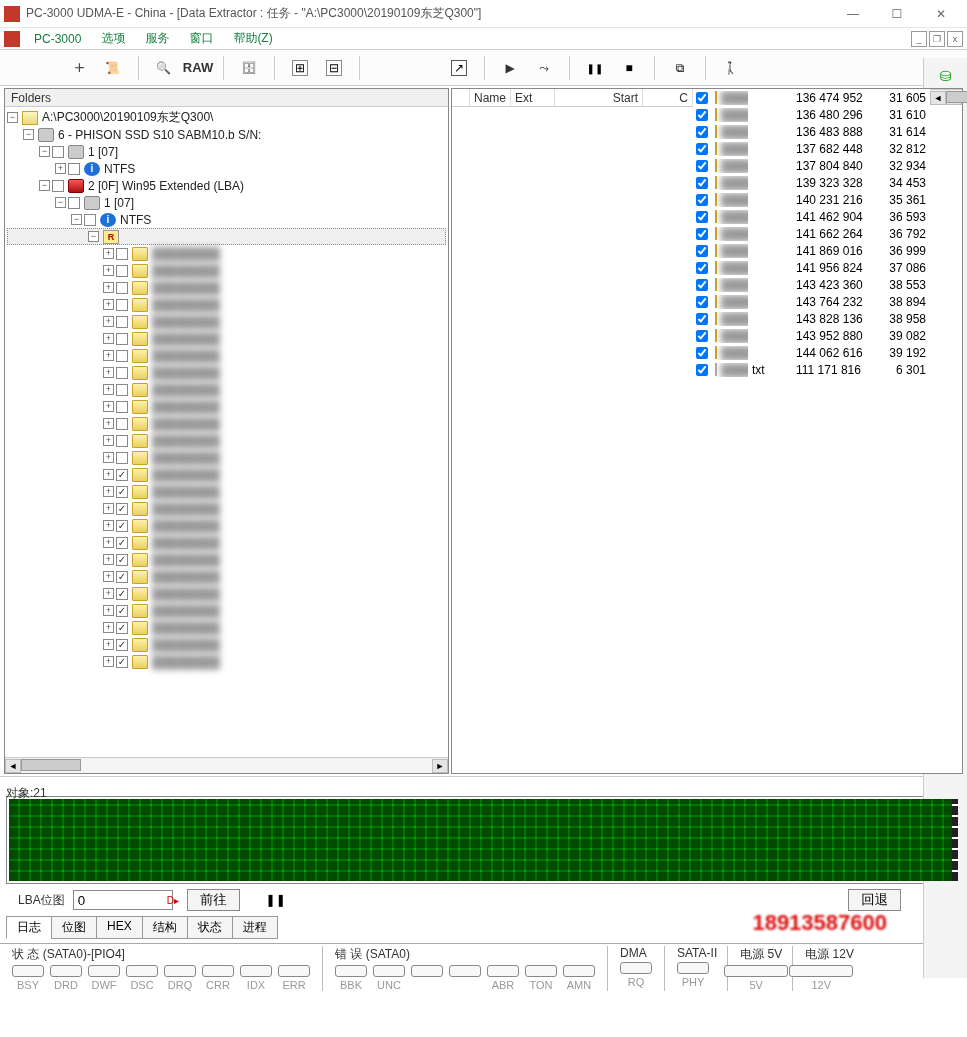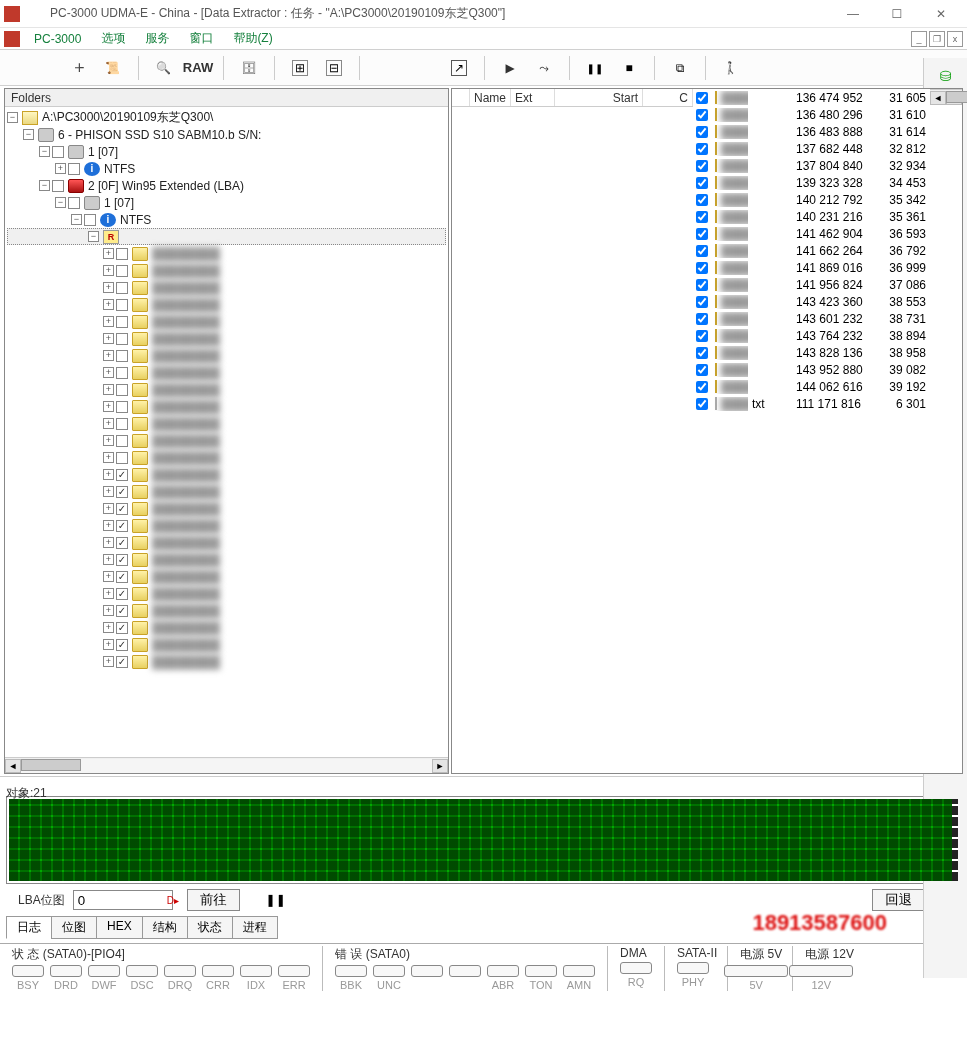--- a/index.html
+++ b/index.html
@@ -1,19 +1,19 @@
 <!DOCTYPE html>
 <html><head>
 <meta charset="utf-8">
 <style>
 * { box-sizing: border-box; margin: 0; padding: 0; font-family: "Microsoft YaHei", "Segoe UI", Tahoma, sans-serif; }
 body { width: 967px; height: 1037px; background: #fff; font-size: 12px; overflow: hidden; }
 
 
-.titlebar { height: 28px; background: #fff; display: flex; align-items: center; padding: 0 4px; border-bottom: 1px solid #e5e5e5; gap: 24px; }
+.titlebar { height: 28px; background: #fff; display: flex; align-items: center; padding: 0 4px; border-bottom: 1px solid #e5e5e5; }
 .titlebar .icon { width: 16px; height: 16px; background: #c0392b; margin-right: 6px; }
 .titlebar .title { flex: 1; color: #555; font-size: 12px; }
 .titlebar .winbtns { display: flex; }
 .titlebar .winbtn { width: 44px; height: 28px; display: flex; align-items: center; justify-content: center; color: #666; cursor: pointer; }
 
 
 .menubar { height: 22px; display: flex; align-items: center; padding: 0 4px; gap: 4px; border-bottom: 1px solid #d0d0d0; background: #fff; }
 .menubar .appicon { width: 16px; height: 16px; background: #c0392b; margin-right: 2px; }
 .menubar .item { padding: 2px 8px; color: #15803d; cursor: pointer; }
 .menubar .subwin { margin-left: auto; display: flex; }
@@ -540,32 +540,20 @@
         </div>
         <div class="flist-row">
           <div class="cell chk">
             <input type="checkbox" checked="" style="">
           </div>
           <div class="cell fname">
             <span class="ficon fold"></span>
             <span class="blur">██████</span>
           </div>
           <div class="cell fext"></div>
-          <div class="cell fstart">140 212 792</div>
-          <div class="cell fc">35 342</div>
-        </div>
-        <div class="flist-row">
-          <div class="cell chk">
-            <input type="checkbox" checked="" style="">
-          </div>
-          <div class="cell fname">
-            <span class="ficon fold"></span>
-            <span class="blur">██████</span>
-          </div>
-          <div class="cell fext"></div>
           <div class="cell fstart">140 231 216</div>
           <div class="cell fc">35 361</div>
         </div>
         <div class="flist-row">
           <div class="cell chk">
             <input type="checkbox" checked="" style="">
           </div>
           <div class="cell fname">
             <span class="ficon fold"></span>
             <span class="blur">██████</span>
@@ -614,32 +602,20 @@
           <div class="cell chk">
             <input type="checkbox" checked="" style="">
           </div>
           <div class="cell fname">
             <span class="ficon fold"></span>
             <span class="blur">██████</span>
           </div>
           <div class="cell fext"></div>
           <div class="cell fstart">143 423 360</div>
           <div class="cell fc">38 553</div>
-        </div>
-        <div class="flist-row">
-          <div class="cell chk">
-            <input type="checkbox" checked="" style="">
-          </div>
-          <div class="cell fname">
-            <span class="ficon fold"></span>
-            <span class="blur">██████</span>
-          </div>
-          <div class="cell fext"></div>
-          <div class="cell fstart">143 601 232</div>
-          <div class="cell fc">38 731</div>
         </div>
         <div class="flist-row">
           <div class="cell chk">
             <input type="checkbox" checked="" style="">
           </div>
           <div class="cell fname">
             <span class="ficon fold"></span>
             <span class="blur">██████</span>
           </div>
           <div class="cell fext"></div>
@@ -714,21 +690,21 @@
 </div>
 <div class="watermark" style="position:fixed; right:80px; top:910px;">18913587600</div>
 
 <div class="bitmap-controls">
   <span class="lbl">LBA位图</span>
   <input type="text" value="0" style="">
   <span class="red">D▸</span>
   <button>前往</button>
   <span style="margin-left:18px">❚❚</span>
   <span style="flex:1"></span>
-  <button style="margin-right:24px;">回退</button>
+  <button style="margin-right:48px;">回退</button>
 </div>
 
 <div class="tabs" id="tabs">
     <div class="tab active">日志</div>
     <div class="tab">位图</div>
     <div class="tab">HEX</div>
     <div class="tab">结构</div>
     <div class="tab">状态</div>
     <div class="tab">进程</div>
   </div>

